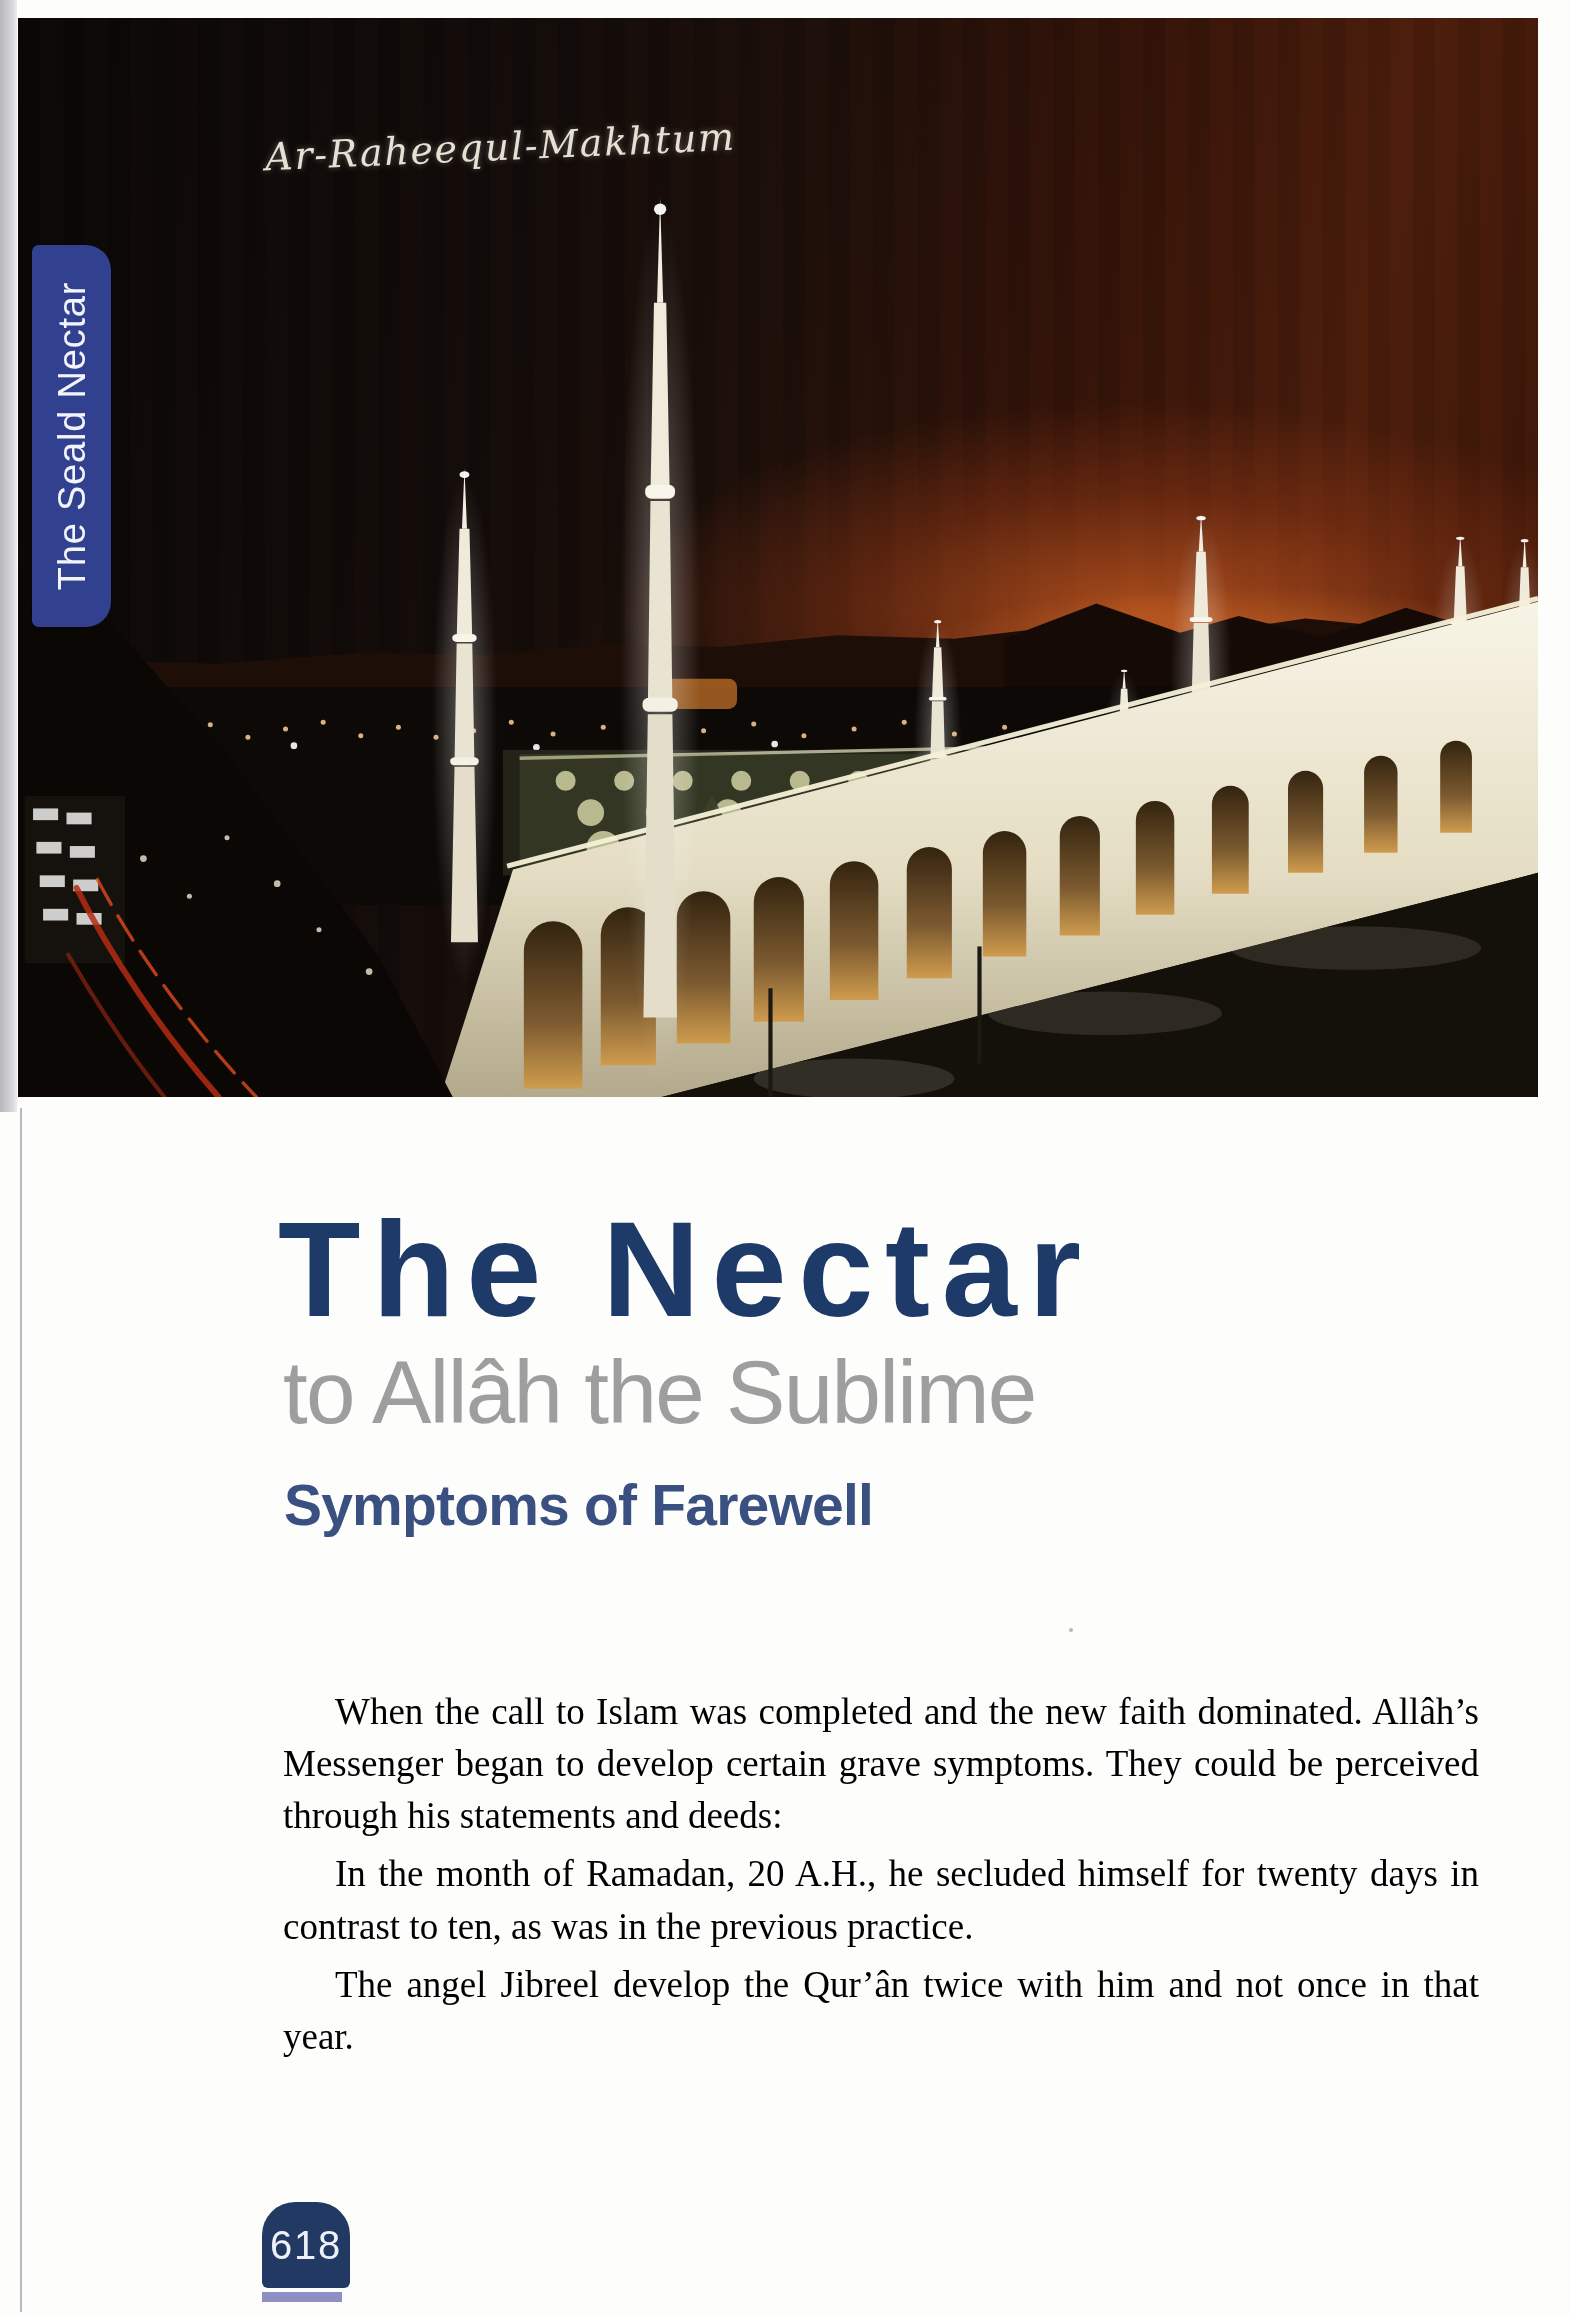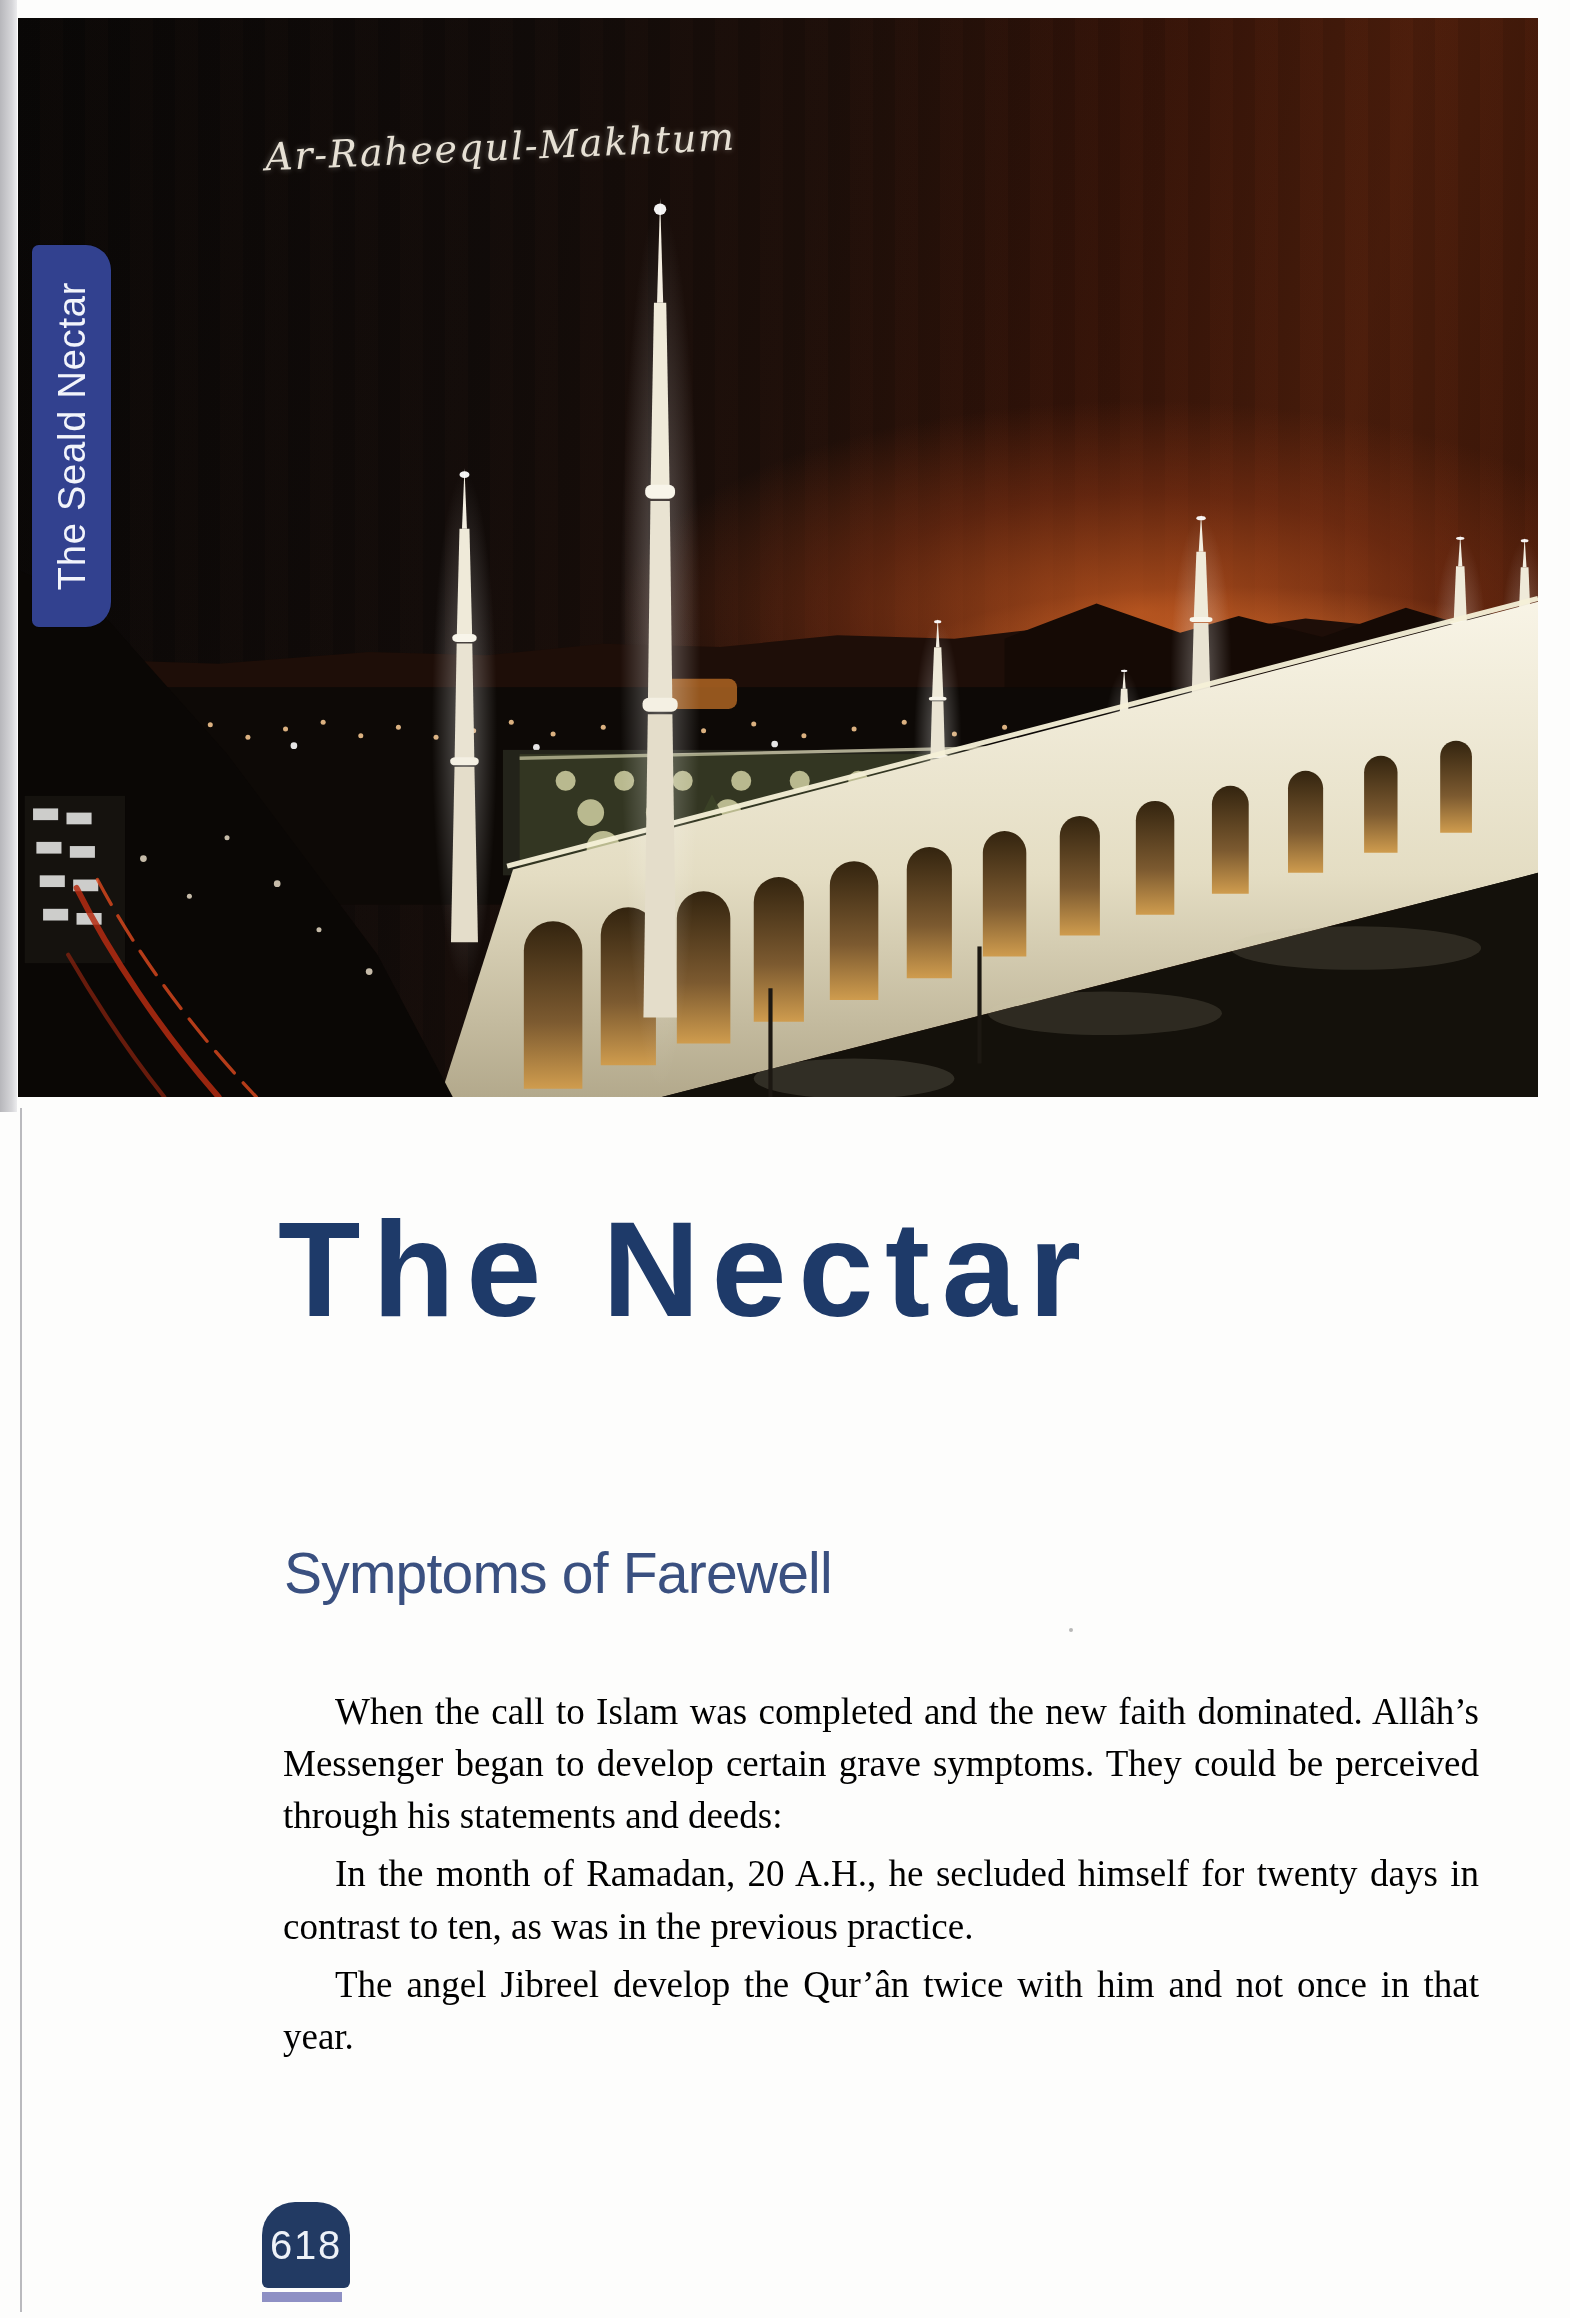--- a/index.html
+++ b/index.html
@@ -26,22 +26,22 @@
   
   .tab{position:absolute;left:32px;top:245px;width:79px;height:382px;background:#32418f;
       border-radius:6.7px 25px 25px 6.7px;box-shadow:0 0 0 0.8px rgba(0,0,0,.25);}
   .tab-label{position:absolute;left:50%;top:50%;transform:translate(-50%,-50%) rotate(-90deg);
       white-space:nowrap;color:#f2f4fb;font-size:38px;letter-spacing:0.8px;}
   
   .title-1{position:absolute;left:278px;top:1202px;line-height:1;margin:0;
       font-size:135px;font-weight:bold;letter-spacing:11.7px;color:#1e3a69;}
   .title-2{position:absolute;left:283px;top:1348px;line-height:1;margin:0;
       font-size:89px;font-weight:normal;letter-spacing:-1.7px;color:#9e9e9e;}
-  .heading{position:absolute;left:284px;top:1545px;line-height:1;margin:0;
-      font-size:57px;font-weight:normal;letter-spacing:-0.8px;color:#3a5080;}
+  .heading{position:absolute;left:284px;top:1477px;line-height:1;margin:0;
+      font-size:57px;font-weight:bold;letter-spacing:-0.8px;color:#3a5080;}
   
   .body-text{position:absolute;left:283px;top:1686px;width:1196px;
       font-family:"Liberation Serif",serif;font-size:37px;line-height:1.41;color:#000000;
       text-align:justify;}
   .body-text p{margin:0 0 5.9px 0;text-indent:52px;}
   .ink-speck{position:absolute;left:1069px;top:1628px;width:4.2px;height:4.2px;border-radius:50%;
       background:#9a9a9a;opacity:.7;}
   
   .badge{position:absolute;left:262px;top:2202px;width:88px;height:86px;background:#223a63;
       border-radius:33px 33px 5.9px 5.9px;}
@@ -260,20 +260,21 @@
     </svg>
 
     <div class="script-caption">Ar-Raheequl-Makhtum</div>
   </div>
 
   <div class="tab">
     <span class="tab-label">The Seald Nectar</span>
   </div>
 
   <h1 class="title-1">The Nectar</h1>
+  <h2 class="title-2">to Allâh the Sublime</h2>
   <h3 class="heading">Symptoms of Farewell</h3>
 
   <div class="ink-speck"></div>
 
   <div class="body-text">
     <p>When the call to Islam was completed and the new faith dominated. Allâh’s Messenger began to develop certain grave symptoms. They could be perceived through his statements and deeds:</p>
     <p>In the month of Ramadan, 20 A.H., he secluded himself for twenty days in contrast to ten, as was in the previous practice.</p>
     <p>The angel Jibreel develop the Qur’ân twice with him and not once in that year.</p>
   </div>
 

